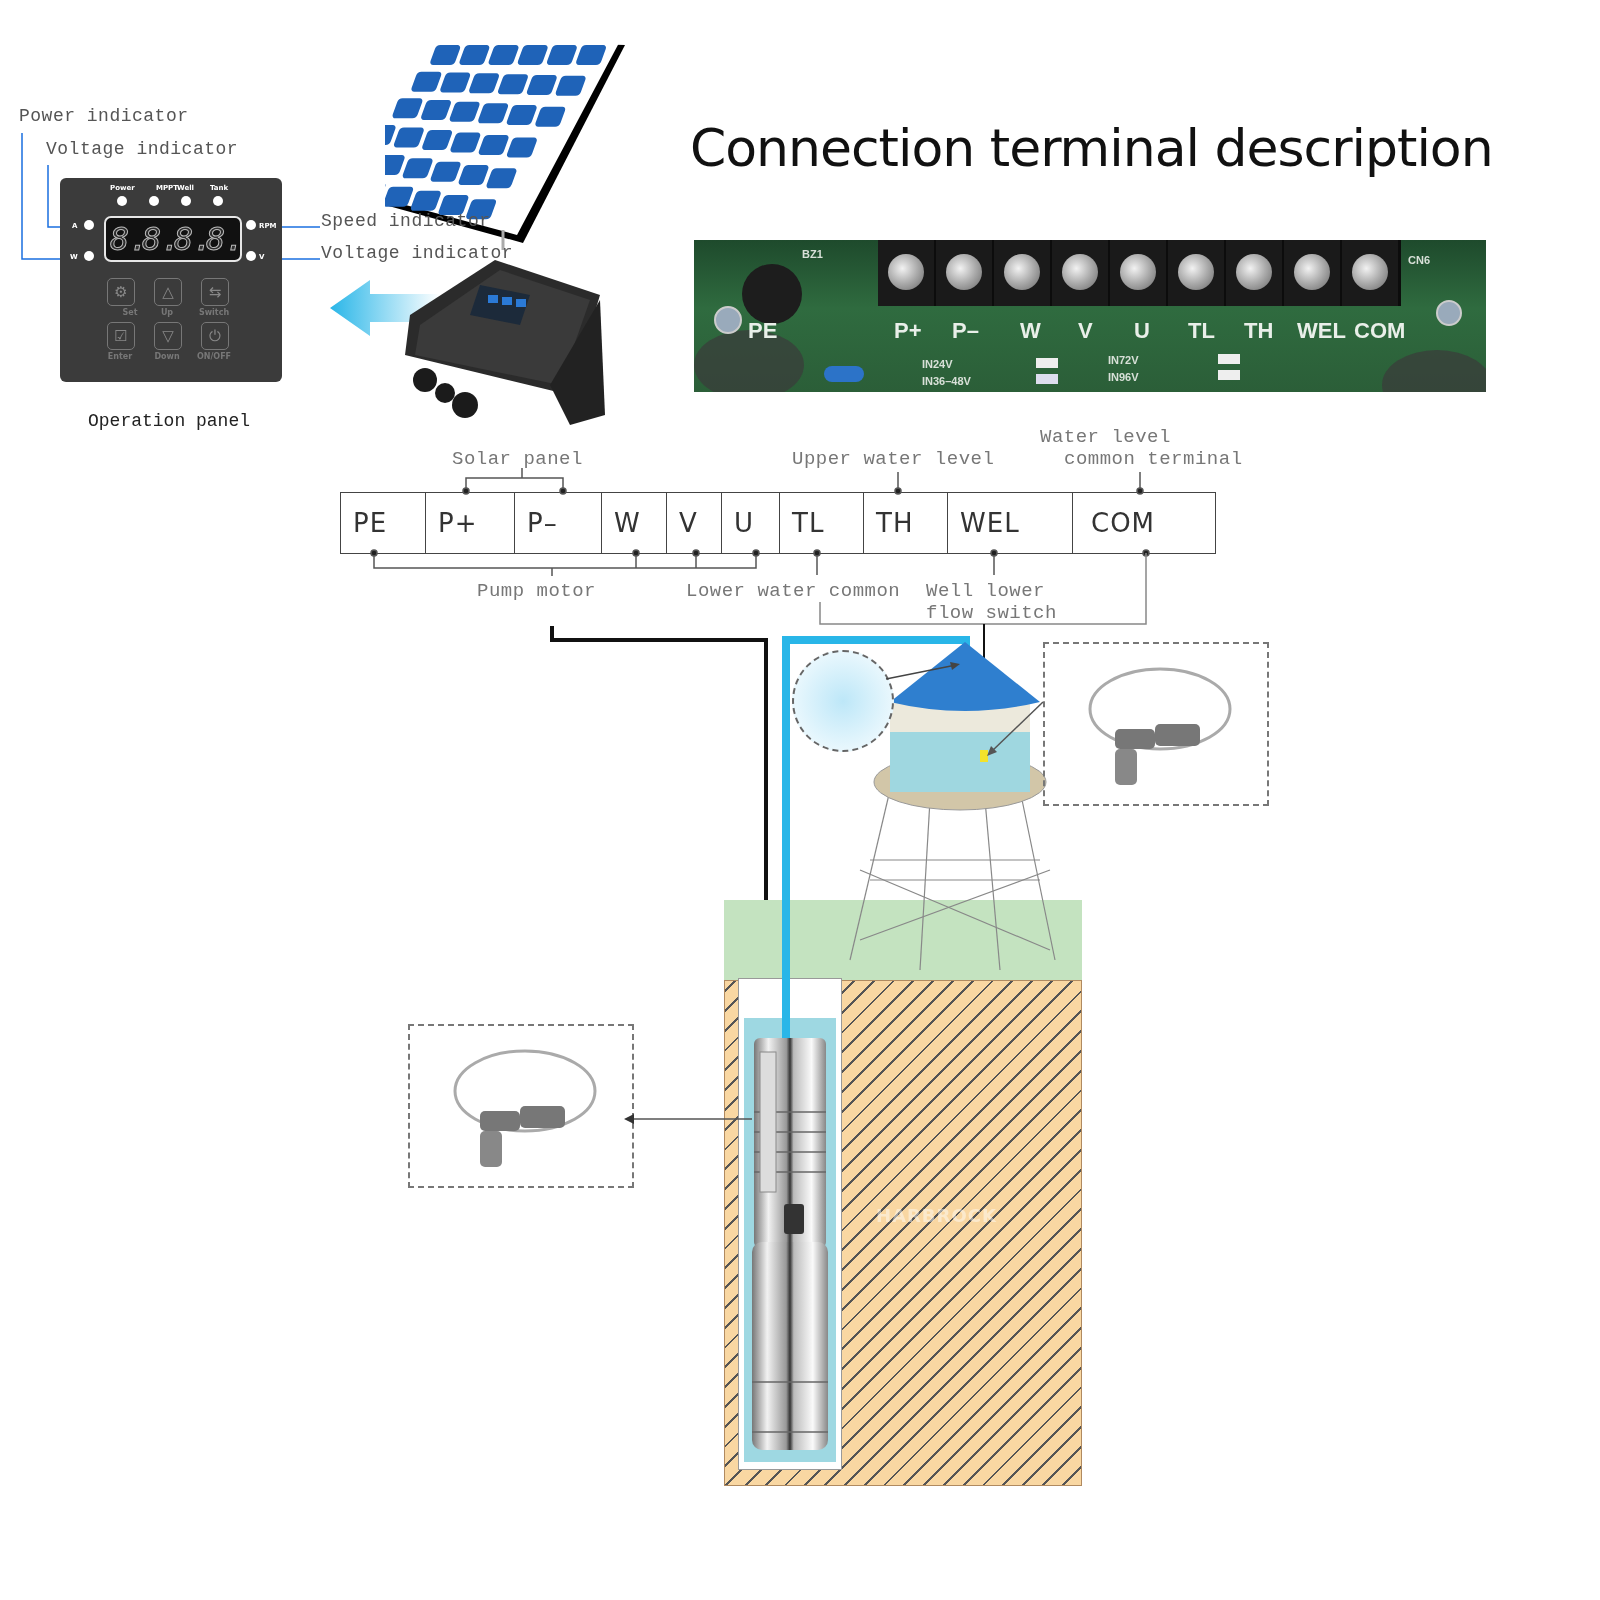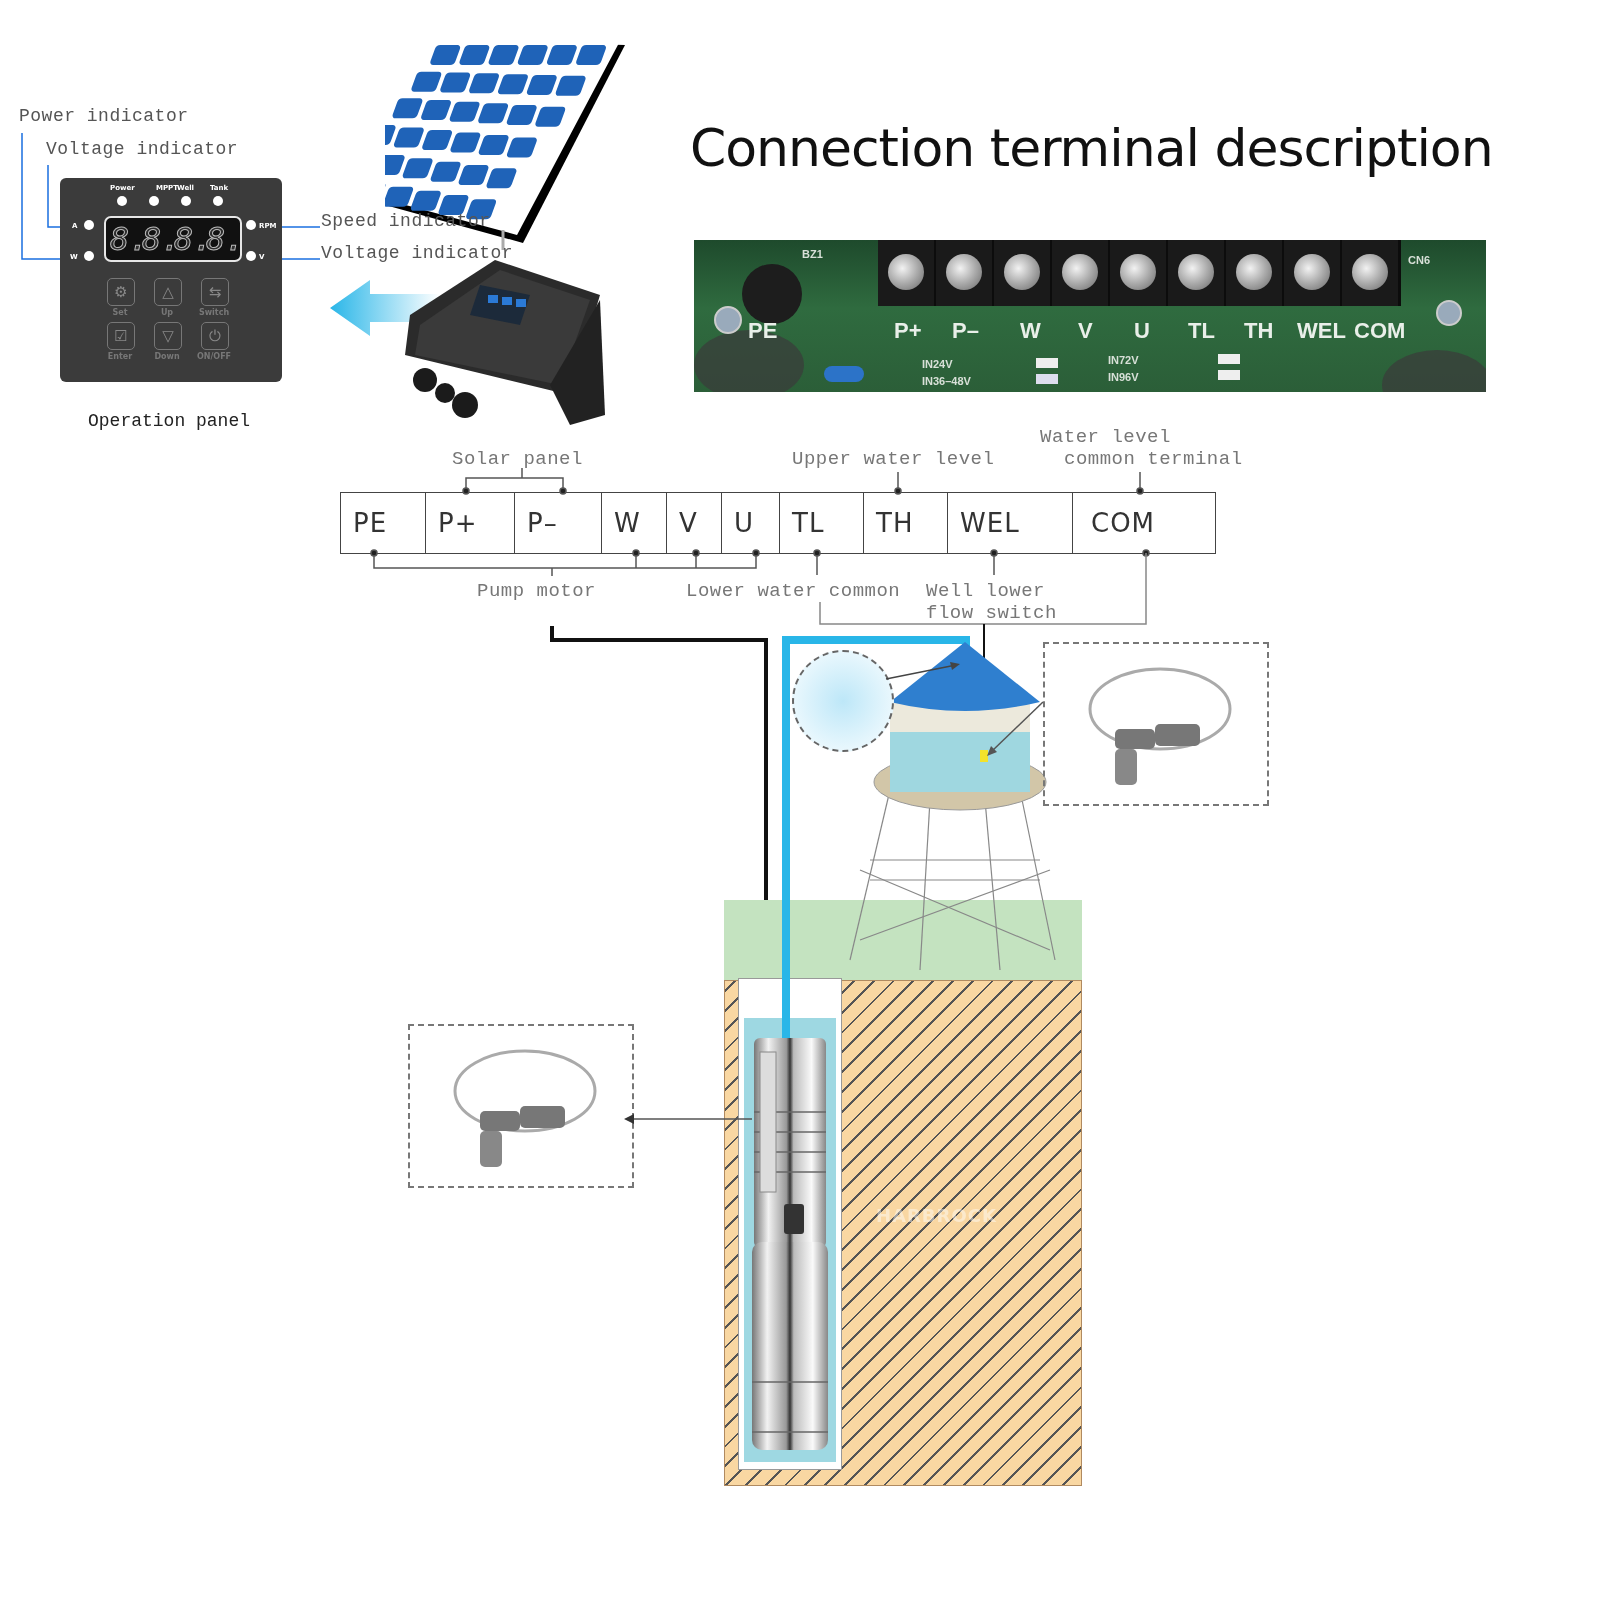--- a/index.html
+++ b/index.html
@@ -108,21 +108,21 @@
   <div class="tiny" style="left:199px;top:75px">V</div>
 
   <div class="display">
     <span class="digit" style="left:4px">8.</span>
     <span class="digit" style="left:36px">8.</span>
     <span class="digit" style="left:68px">8.</span>
     <span class="digit" style="left:100px">8.</span>
   </div>
 
   <div class="key" style="left:47px;top:100px"><span>⚙</span></div>
-  <div class="keylbl" style="left:38px;top:130px">Set</div>
+  <div class="keylbl" style="left:48px;top:130px">Set</div>
   <div class="key" style="left:94px;top:100px"><span>△</span></div>
   <div class="keylbl" style="left:85px;top:130px">Up</div>
   <div class="key" style="left:141px;top:100px"><span>⇆</span></div>
   <div class="keylbl" style="left:132px;top:130px">Switch</div>
   <div class="key" style="left:47px;top:144px"><span>☑</span></div>
   <div class="keylbl" style="left:38px;top:174px">Enter</div>
   <div class="key" style="left:94px;top:144px"><span>▽</span></div>
   <div class="keylbl" style="left:85px;top:174px">Down</div>
   <div class="key" style="left:141px;top:144px"><span>⏻</span></div>
   <div class="keylbl" style="left:132px;top:174px">ON/OFF</div>

